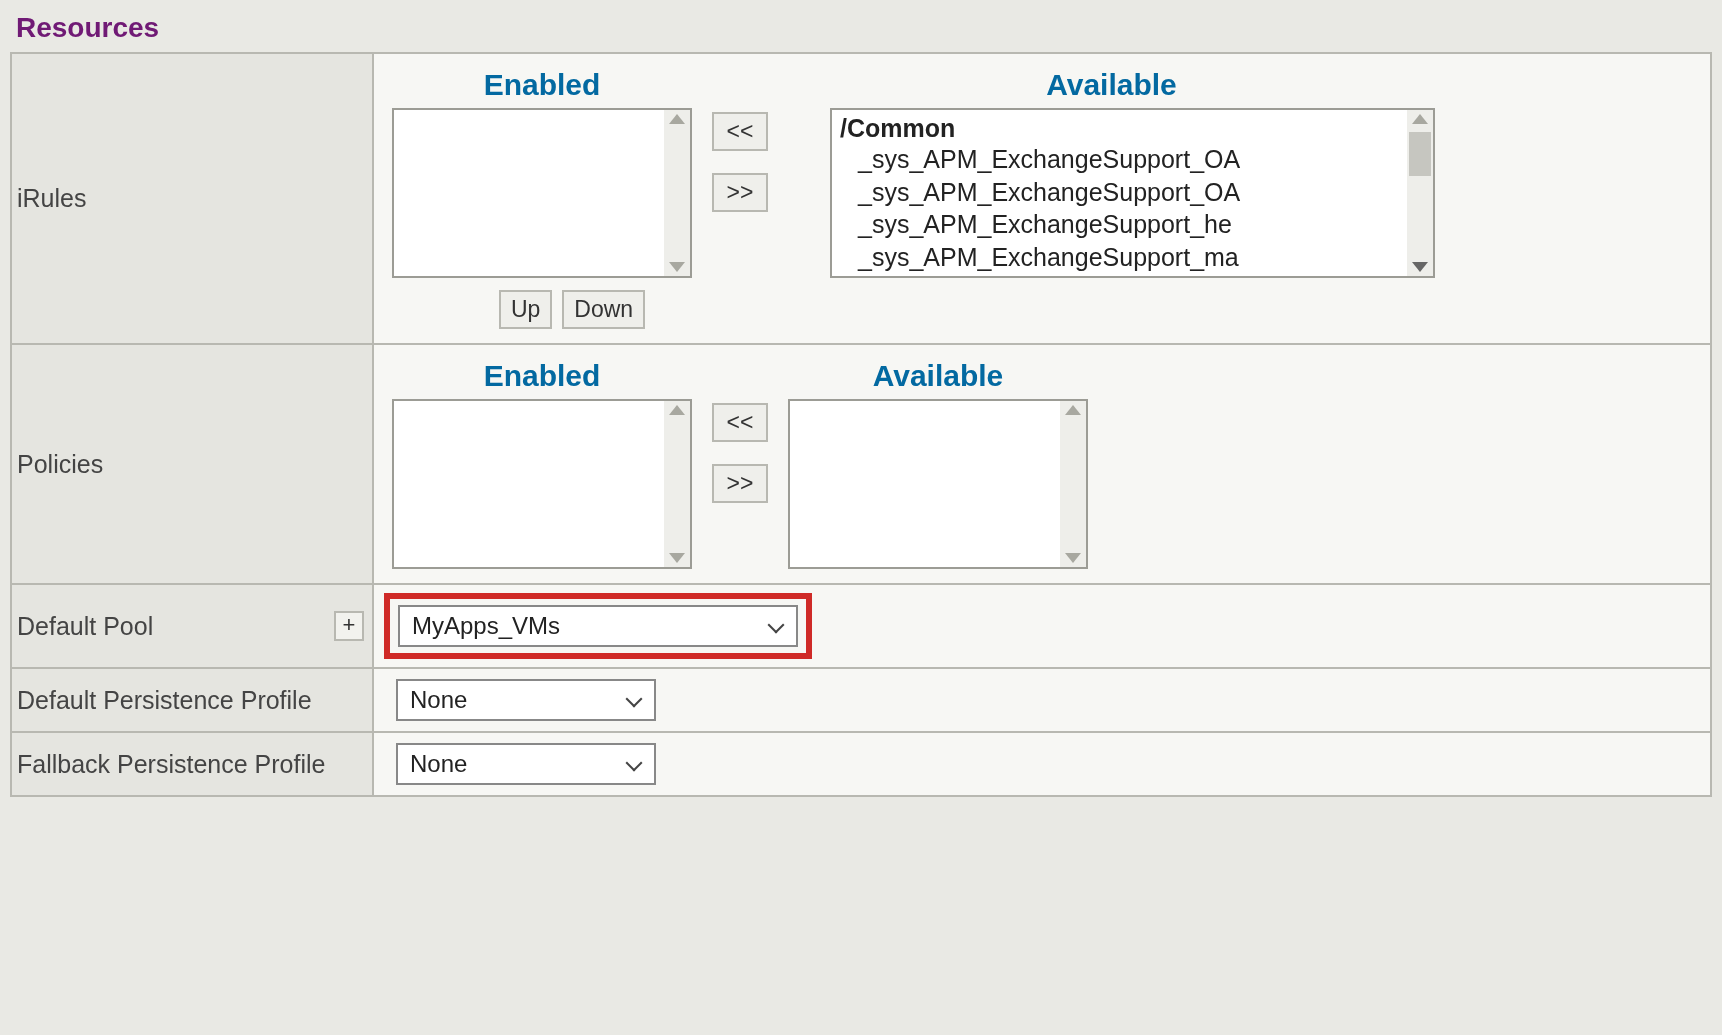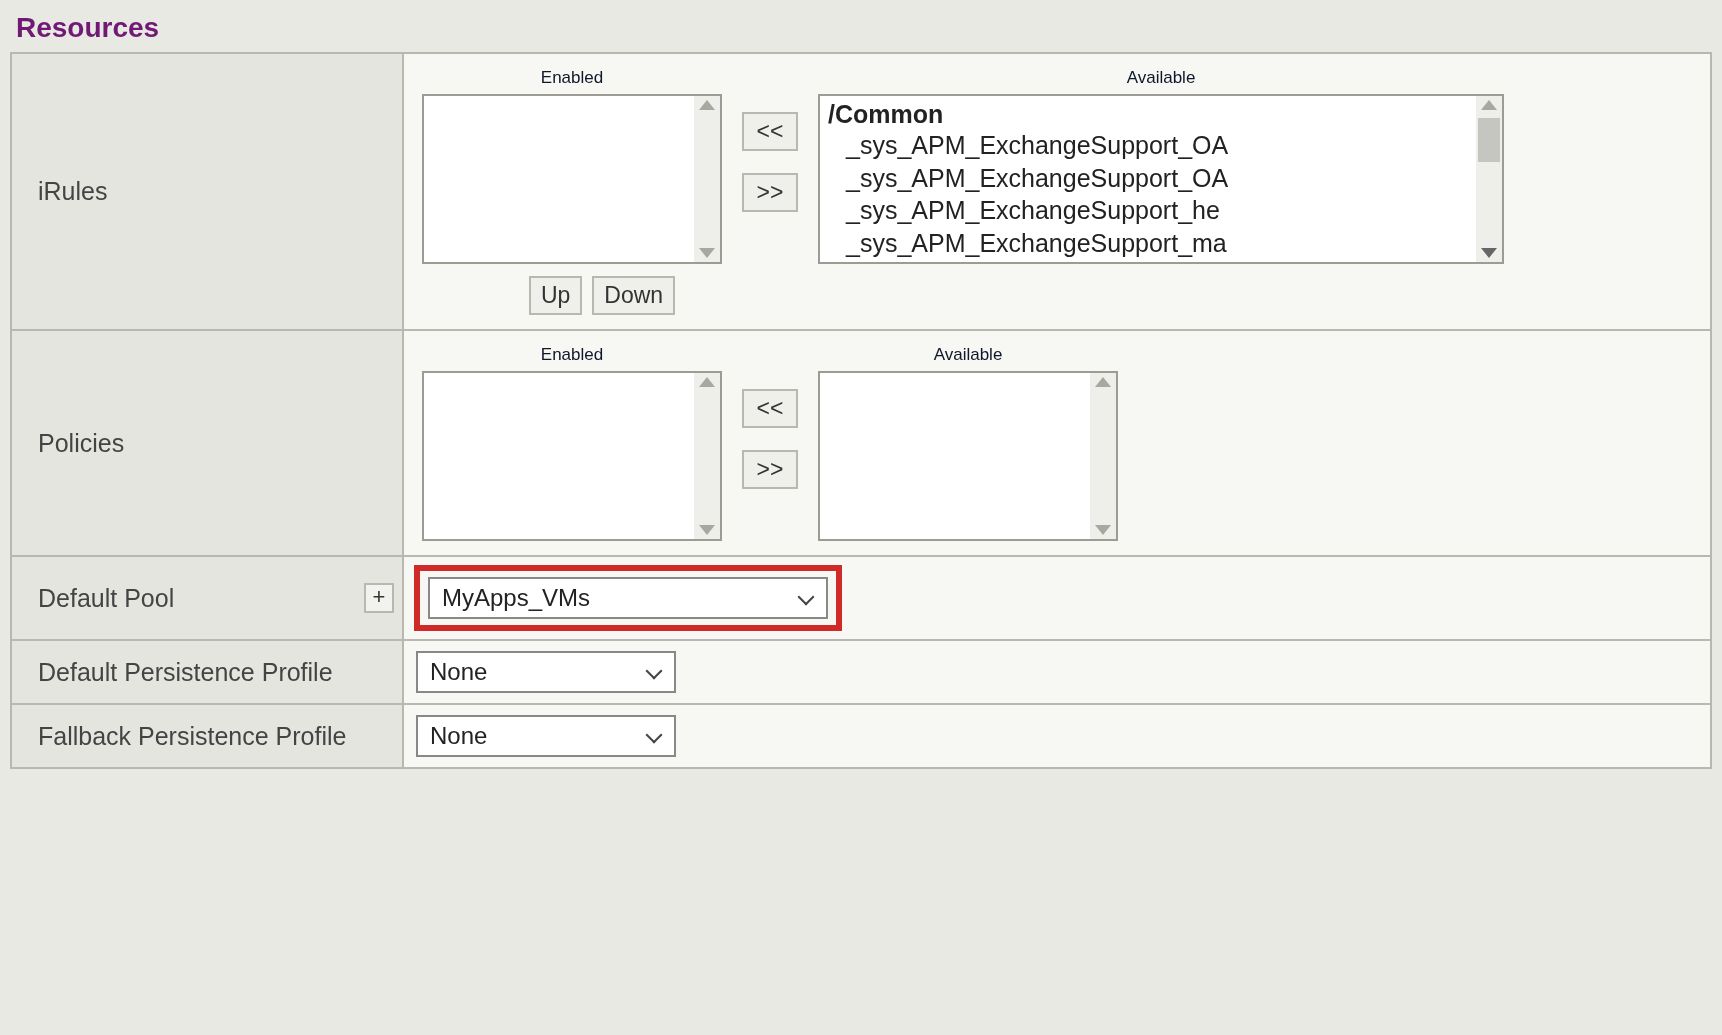--- a/index.html
+++ b/index.html
@@ -21,55 +21,56 @@
     width: 100%;
     border-collapse: collapse;
     border: 2px solid #b8b8b1;
   }
   table.resources > tbody > tr > td {
     border: 2px solid #b8b8b1;
     vertical-align: middle;
   }
   td.label-cell {
     background: #e5e5e0;
-    width: 392px;
-    padding: 10px 26px;
+    width: 362px;
+    padding: 10px 5px;
     color: #444;
     font-size: 25px;
     position: relative;
   }
   td.content-cell {
     background: #f7f7f4;
     padding: 14px 18px;
   }
   .dual-list-wrap {
     display: flex;
     align-items: flex-start;
     gap: 20px;
   }
   .list-col {
     display: flex;
     flex-direction: column;
     align-items: center;
   }
   .list-header {
-    font-size: 17px;
-    color: #0f172a;
+    font-size: 30px;
+    color: #0369a1;
     margin-bottom: 6px;
+    font-weight: bold;
   }
   .listbox {
     border: 2px solid #9c9c95;
     background: #fff;
     font-size: 25px;
     color: #222;
     overflow: hidden;
     position: relative;
   }
   .listbox.enabled-box { width: 300px; height: 170px; }
-  .listbox.available-box-wide { width: 686px; height: 170px; }
+  .listbox.available-box-wide { width: 605px; height: 170px; margin-left: 42px; }
   .listbox.policies-box { width: 300px; height: 170px; }
   .listbox .scroll-track {
     position: absolute;
     right: 0; top: 0; bottom: 0;
     width: 26px;
     background: #eeeeea;
     display: flex;
     flex-direction: column;
     justify-content: space-between;
     align-items: center;
@@ -176,21 +177,21 @@
     text-align: center;
     cursor: pointer;
     color: #333;
   }
   .highlight-box {
     border: 6px solid #cf2a27;
     padding: 6px 8px;
     display: inline-block;
   }
   .row-default-pool td.content-cell { padding: 8px 10px; }
-  .row-simple td.content-cell { padding: 10px 12px; }
+  .row-simple td.content-cell { padding: 10px 22px; }
 </style>
 </head>
 <body>
 
 <div class="section-title">Resources</div>
 
 <table class="resources">
   <tbody>
 
     <tr>

